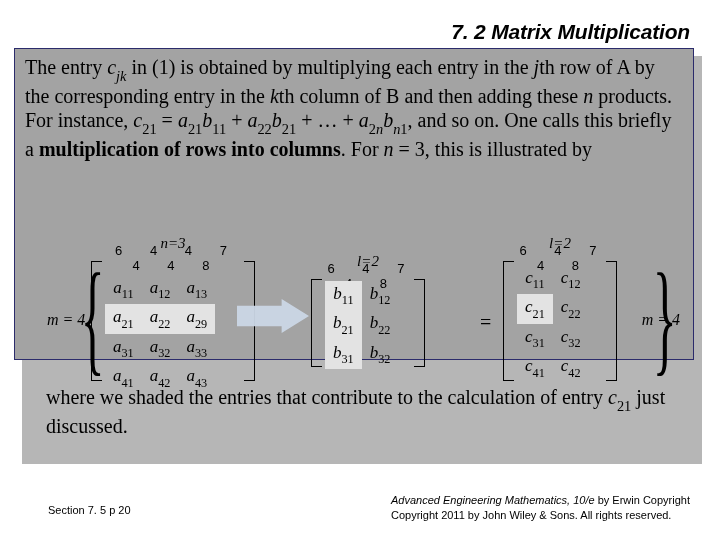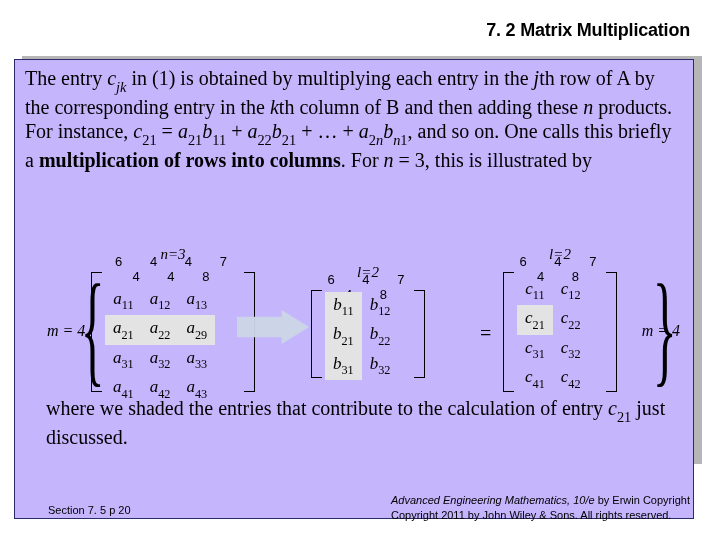--- a/index.html
+++ b/index.html
@@ -11,38 +11,39 @@
     font-family: Georgia, 'Times New Roman', serif;
     color: #000;
     overflow: hidden;
   }
   .header {
     position: absolute;
     top: 20px;
     right: 30px;
     font-family: Arial, Helvetica, sans-serif;
     font-weight: bold;
-    font-size: 18px;
+    font-size: 21px;
     letter-spacing: -0.2px;
+    font-style: italic;
   }
   .shadow {
     position: absolute;
     left: 22px;
     top: 56px;
     width: 680px;
     height: 408px;
     background: #b6b6b6;
   }
   .panel {
     position: absolute;
     left: 14px;
-    top: 59px;
+    top: 48px;
     width: 680px;
-    height: 460px;
-    background: #c4b5fd;
+    height: 312px;
+    background: #a3a3a3;
     border: 1px solid #2b2b6b;
     box-sizing: border-box;
   }
   .body-text {
     position: absolute;
     left: 10px;
     right: 10px;
     top: 6px;
     font-size: 20px;
     line-height: 1.22;

